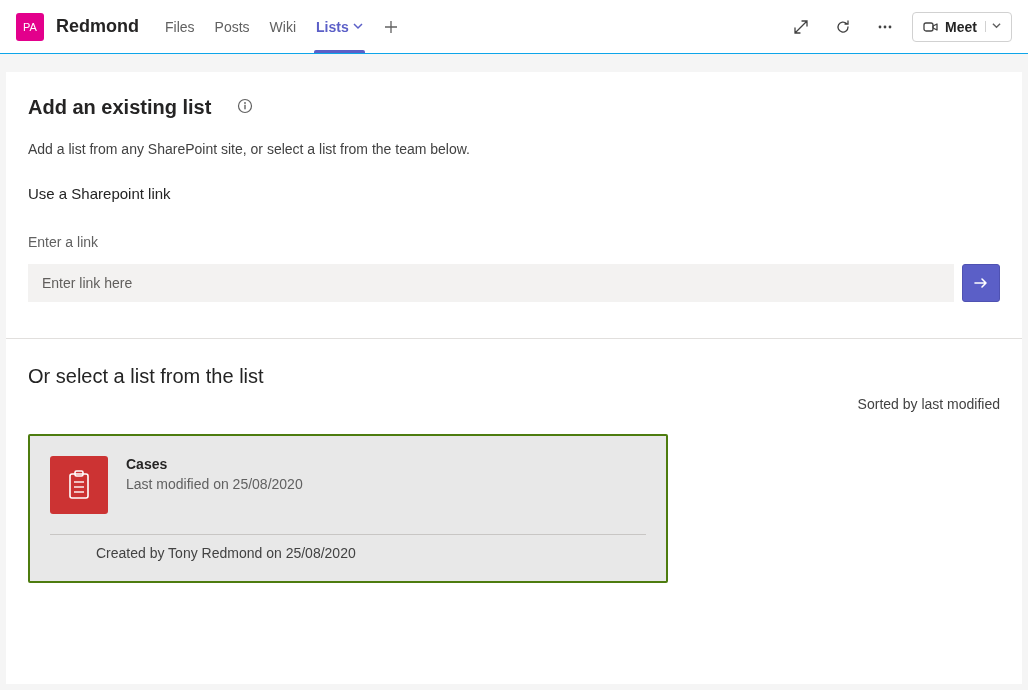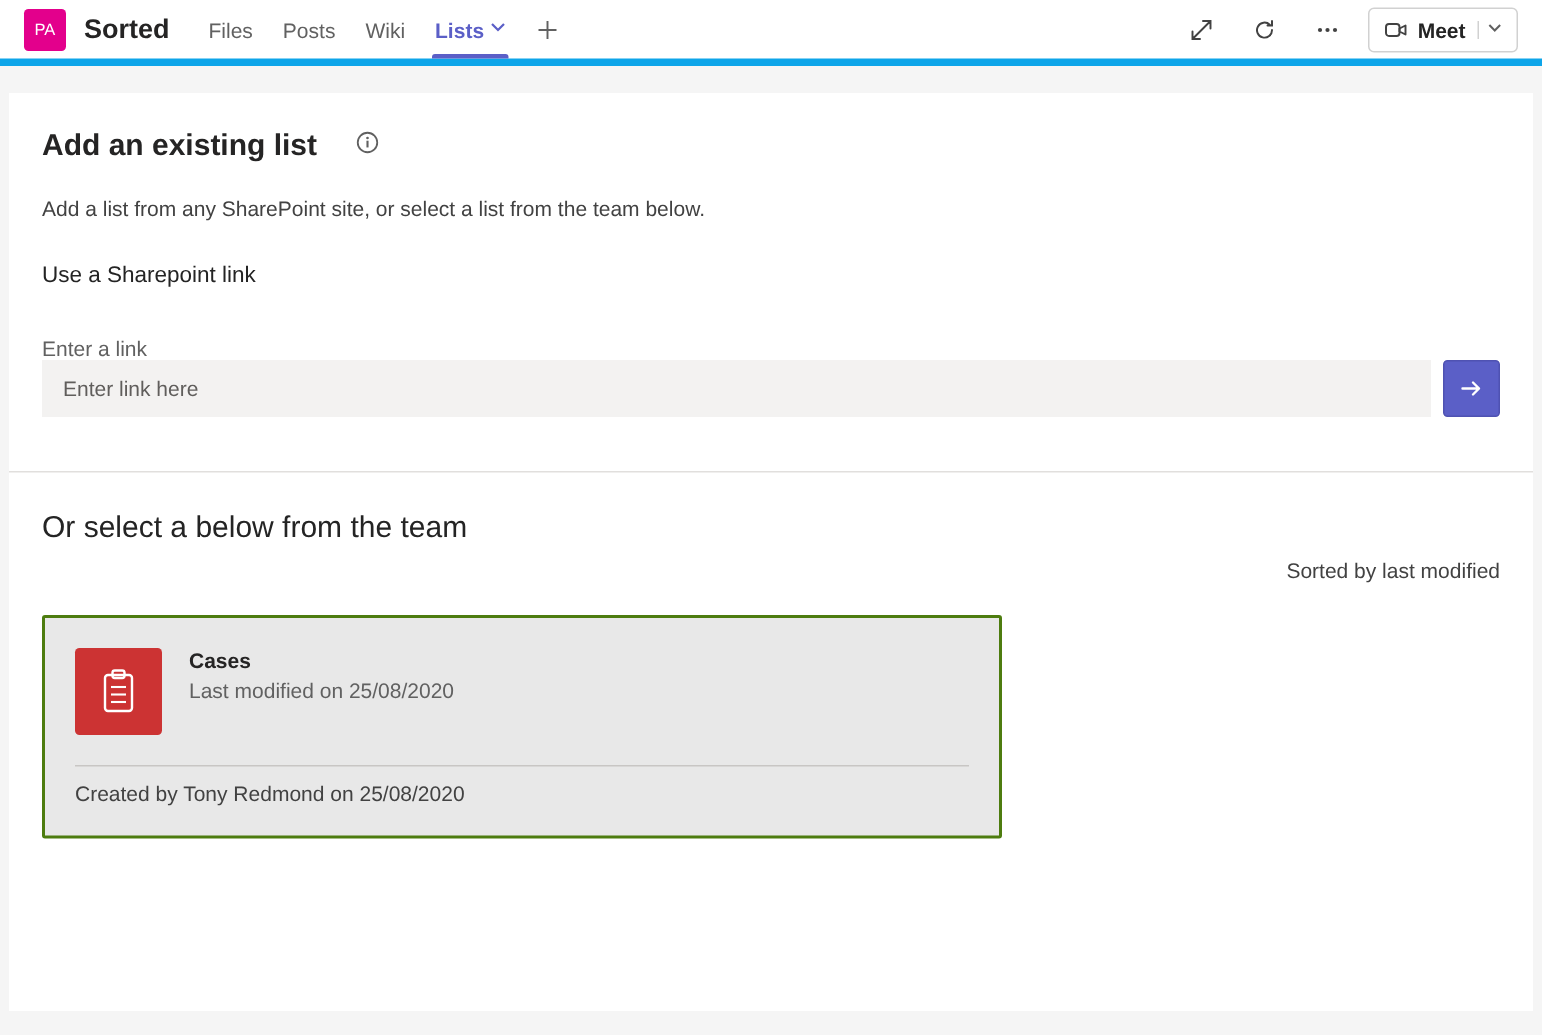--- a/index.html
+++ b/index.html
@@ -5,23 +5,23 @@
   * { box-sizing: border-box; margin: 0; padding: 0; }
   body {
     font-family: "Segoe UI", -apple-system, BlinkMacSystemFont, sans-serif;
     background: #f5f5f5;
     width: 1028px;
     height: 690px;
     overflow: hidden;
     color: #242424;
   }
   .header {
-    height: 44px;
+    height: 54px;
     background: #fff;
-    border-bottom: 5px solid #0ea5e9;
+    border-bottom: 1px solid #0ea5e9;
     display: flex;
     align-items: center;
     padding: 0 16px;
   }
   .avatar {
     width: 28px;
     height: 28px;
     background: #e3008c;
     border-radius: 3px;
     color: #fff;
@@ -111,21 +111,21 @@
     margin: 18px 6px 0 6px;
     padding: 24px 22px 0 22px;
     height: 612px;
   }
   .title-row { display: flex; align-items: center; gap: 26px; }
   .page-title { font-size: 20px; font-weight: 700; color: #252424; }
   .info-icon { color: #616161; }
   .subtitle { font-size: 14px; color: #424242; margin-top: 22px; }
   .section-h { font-size: 15px; font-weight: 400; color: #242424; margin-top: 28px; }
   .label { font-size: 14px; color: #616161; margin-top: 32px; }
-  .link-row { display: flex; gap: 0; }
+  .link-row { display: flex; margin-top: 14px; gap: 0; }
   .link-input {
     flex: 1;
     height: 38px;
     border: none;
     background: #f3f2f1;
     padding: 0 14px;
     font-size: 14px;
     color: #242424;
     outline: none;
   }
@@ -164,28 +164,28 @@
     height: 58px;
     background: #cc3333;
     border-radius: 3px;
     display: flex;
     align-items: center;
     justify-content: center;
   }
   .card-title { font-size: 14px; font-weight: 700; color: #252424; }
   .card-meta { font-size: 14px; color: #616161; margin-top: 4px; }
   .card-div { height: 1px; background: #c8c6c4; margin: 20px 0 10px 0; }
-  .card-created { font-size: 14px; color: #424242; }
+  .card-created { font-size: 14px; color: #424242; margin-left: 46px; }
 </style>
 </head>
 <body>
 
 <div class="header">
   <div class="avatar">PA</div>
-  <div class="channel-name">Sorted</div>
+  <div class="channel-name">Redmond</div>
   <div class="tabs">
     <div class="tab">Files</div>
     <div class="tab">Posts</div>
     <div class="tab">Wiki</div>
     <div class="tab active">
       <span>Lists</span>
       <span class="chev">
         <svg width="10" height="10" viewBox="0 0 10 10">
             <path d="M1 3 L5 7 L9 3" fill="none" stroke="#5b5fc7" stroke-width="1.5"></path>
           </svg>
@@ -249,21 +249,21 @@
     <input class="link-input" type="text" placeholder="Enter link here" style="">
     <div class="go-btn">
       <svg width="18" height="18" viewBox="0 0 18 18">
           <path d="M3 9 H14 M10 5 L14 9 L10 13" stroke="#fff" stroke-width="1.6" fill="none" stroke-linecap="round" stroke-linejoin="round"></path>
         </svg>
     </div>
   </div>
 
   <div class="divider"></div>
 
-  <div class="select-h">Or select a below from the team</div>
+  <div class="select-h">Or select a list from the list</div>
   <div class="sorted">Sorted by last modified</div>
 
   <div class="list-card">
     <div class="card-top">
       <div class="card-icon">
         <svg width="26" height="30" viewBox="0 0 26 30">
           <rect x="4" y="4" width="18" height="24" rx="2" fill="none" stroke="#fff" stroke-width="1.6"></rect>
           <rect x="9" y="1" width="8" height="5" rx="1.5" fill="none" stroke="#fff" stroke-width="1.6"></rect>
           <line x1="8" y1="12" x2="18" y2="12" stroke="#fff" stroke-width="1.4"></line>
           <line x1="8" y1="17" x2="18" y2="17" stroke="#fff" stroke-width="1.4"></line>

